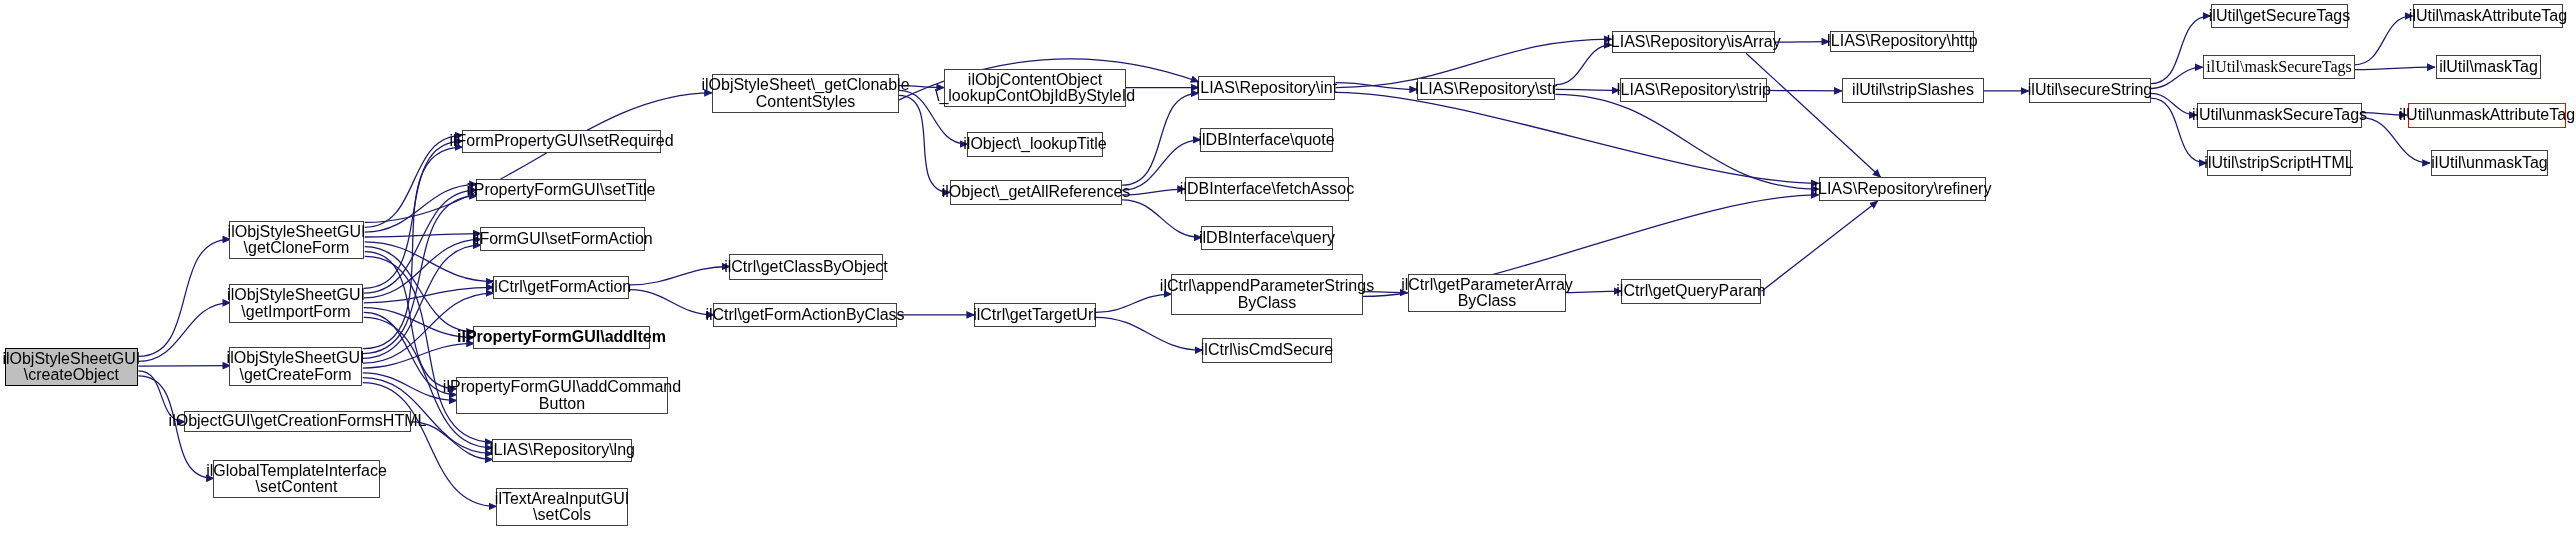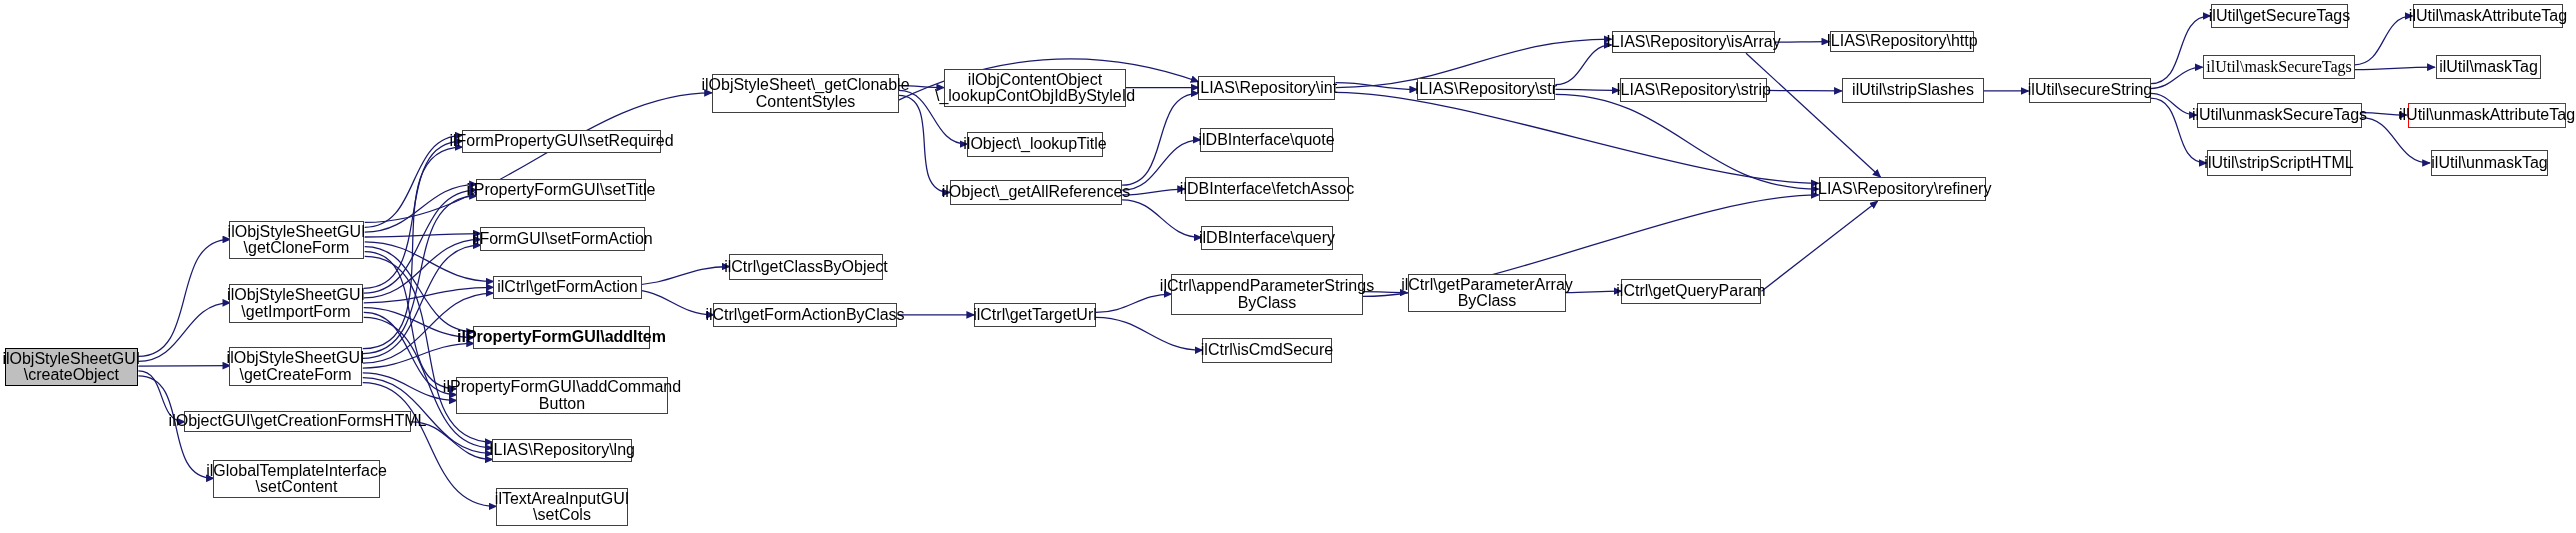--- a/index.html
+++ b/index.html
@@ -114,21 +114,21 @@
     </div>
     <div class="gnode" style="left: 462px; top: 130px; width: 199px; height: 23px;">
       <span>ilFormPropertyGUI\setRequired</span>
     </div>
     <div class="gnode" style="left: 476px; top: 179px; width: 170px; height: 22px;">
       <span>ilPropertyFormGUI\setTitle</span>
     </div>
     <div class="gnode" style="left: 480px; top: 227px; width: 165px; height: 24px;">
       <span>ilFormGUI\setFormAction</span>
     </div>
-    <div class="gnode" style="left: 493px; top: 276px; width: 149px; height: 23px;">
+    <div class="gnode" style="left: 493px; top: 276px; width: 136px; height: 23px;">
       <span>ilCtrl\getFormAction</span>
     </div>
     <div class="gnode" style="left: 473px; top: 326px; width: 177px; height: 23px; font-weight: bold;">
       <span>ilPropertyFormGUI\addItem</span>
     </div>
     <div class="gnode" style="left: 456px; top: 377px; width: 212px; height: 37px;">
       <span>ilPropertyFormGUI\addCommand</span>
       <span>Button</span>
     </div>
     <div class="gnode" style="left: 492px; top: 439px; width: 140px; height: 23px;">

